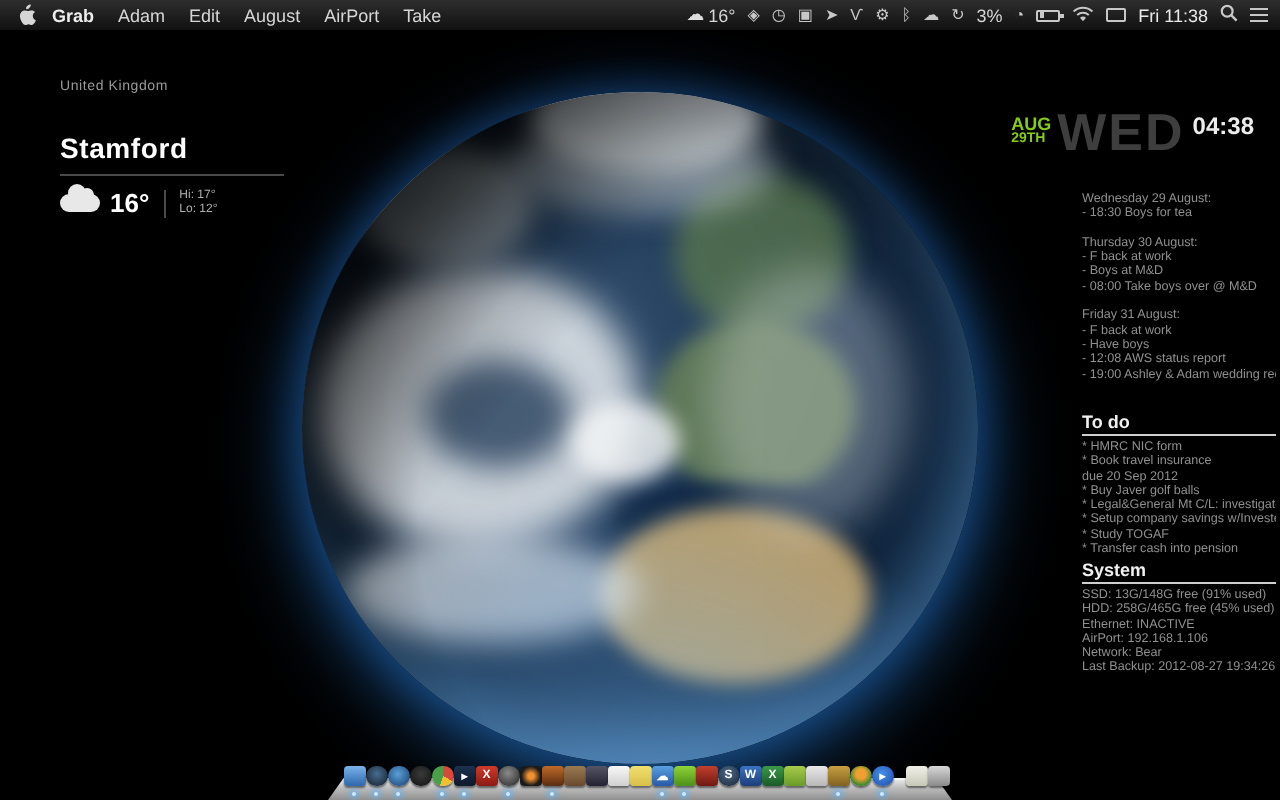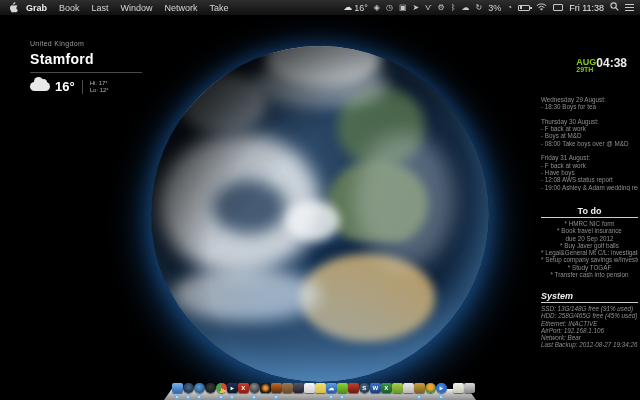--- a/index.html
+++ b/index.html
@@ -47,41 +47,41 @@
   .e-cloud6 { left:40%; top:46%; width:16%; height:12%; background:#f5f7f8; filter:blur(5px); opacity:.8; }
   .e-shade { inset:0; border-radius:50%;
     background:radial-gradient(circle at 64% 64%, transparent 52%, rgba(0,0,0,.5) 78%, rgba(0,0,0,.9) 96%),
                linear-gradient(130deg, rgba(0,0,0,.75) 0%, transparent 38%); }
   .e-rim { inset:0; border-radius:50%;
     background:radial-gradient(circle at 50% 112%, rgba(120,190,255,.55) 0%, transparent 45%); }
 
   
   .weather { position:absolute; left:30px; top:40px; color:#fff; z-index:10; width:130px; }
   .w-region { font-size:7px; color:#9a9a9a; letter-spacing:.3px; }
-  .w-city { font-size:14px; font-weight:bold; letter-spacing:.3px; margin-top:4px; }
+  .w-city { font-size:14px; font-weight:bold; letter-spacing:.3px; margin-top:19px; }
   .w-div { width:112px; height:1px; background:#4a4a4a; margin:5px 0 6px; }
   .w-row { display:flex; align-items:center; }
   .w-cloud { position:relative; width:20px; height:9px; background:#e8e8e8; border-radius:5px; margin-right:5px; }
   .w-cloud::before { content:""; position:absolute; left:4px; top:-5px; width:9px; height:9px; border-radius:50%; background:#e8e8e8; }
   .w-cloud::after { content:""; position:absolute; left:10px; top:-3px; width:7px; height:7px; border-radius:50%; background:#e8e8e8; }
   .w-temp { font-size:13px; font-weight:bold; }
   .w-vdiv { width:1px; height:14px; background:#4a4a4a; margin:0 7px; }
   .w-hilo { font-size:6px; color:#b0b0b0; line-height:7px; }
 
   
   .datew { position:absolute; right:13px; top:54px; display:flex; align-items:flex-start; z-index:10; }
   .d-md { margin-top:4px; color:#84cc16; font-weight:bold; line-height:8px; }
   .d-month { font-size:9px; }
   .d-day { font-size:7px; }
   .d-wd { font-size:26px; font-weight:bold; color:#3e3e3e; line-height:24px; margin:0 4px 0 3px; letter-spacing:1px; }
   .d-time { font-size:12px; font-weight:bold; color:#ececec; margin-top:2px; }
 
   
   .rwidget { position:absolute; left:541px; width:97px; z-index:10; }
-  .rw-cal { top:96px; } .rw-todo { top:206px;text-align:center; } .rw-sys { top:291px;font-style:italic; }
+  .rw-cal { top:96px; } .rw-todo { top:206px; } .rw-sys { top:280px; }
   .rw-title { font-size:9px; font-weight:bold; color:#f0f0f0; border-bottom:1px solid #cfcfcf; padding-bottom:1px; margin-bottom:2px; }
   .rw-lines { color:#8f8f8f; font-size:6.3px; line-height:7.3px; white-space:nowrap; overflow:hidden; }
   .rw-lines div { min-height:7.3px; }
 
   
   .dock { position:absolute; left:50%; transform:translateX(-50%); bottom:0; width:312px; height:28px; z-index:40; }
   .dock-shelf { position:absolute; bottom:0; left:0; right:0; height:11px;
     background:linear-gradient(#e6e6e6,#bdbdbd 40%,#8f8f8f); border-top:1px solid #f5f5f5;
     clip-path:polygon(2.5% 0, 97.5% 0, 100% 100%, 0 100%); }
   .dock-icons { position:absolute; bottom:7px; left:8px; right:8px; display:flex; align-items:flex-end; gap:0.5px; }
@@ -97,24 +97,24 @@
 <div class="screen">
 
   <div class="menubar">
     <span class="apple">
       <svg width="9" height="11" viewBox="0 0 9 11">
         <path d="M6.4 0.3 C6.5 1 6 1.8 5.4 2.2 C4.9 2.6 4.2 2.8 4 2.3 C3.9 1.7 4.4 1 4.9 0.7 C5.4 0.3 6 0.2 6.4 0.3 Z M7.3 3.3 C6.4 3 5.6 3.5 5 3.5 C4.4 3.5 3.6 3.1 2.9 3.3 C1.5 3.7 0.7 5.2 1.1 7 C1.5 8.8 2.7 10.5 3.7 10.5 C4.3 10.5 4.6 10.1 5.3 10.1 C6 10.1 6.2 10.5 6.9 10.5 C7.8 10.4 8.7 8.9 8.9 8.1 C7.9 7.7 7.4 6.9 7.4 6 C7.4 5.1 7.9 4.4 8.5 4 C8.2 3.6 7.7 3.4 7.3 3.3 Z" fill="#d6d6d6"></path>
       </svg>
     </span>
     <div class="mb-menus">
         <div class="menu-item">Grab</div>
-        <div class="menu-item">Book</div>
-        <div class="menu-item">Last</div>
-        <div class="menu-item">Window</div>
-        <div class="menu-item">Network</div>
+        <div class="menu-item">Adam</div>
+        <div class="menu-item">Edit</div>
+        <div class="menu-item">August</div>
+        <div class="menu-item">AirPort</div>
         <div class="menu-item">Take</div>
       </div>
     <div class="mb-right">
       <span class="mb-temp">
         <span class="mb-cloud">☁</span>
         <span>16°</span>
       </span>
       <span class="mb-extras">
           <span class="mb-glyph">◈</span>
           <span class="mb-glyph">◷</span>
@@ -182,20 +182,21 @@
         <div>Lo: 12°</div>
       </span>
     </div>
   </div>
 
   <div class="datew">
     <span class="d-md">
       <div class="d-month">AUG</div>
       <div class="d-day">29TH</div>
     </span>
+    <span class="d-wd">WED</span>
     <span class="d-time">04:38</span>
   </div>
 
   <div class="rwidget rw-cal">
     <div class="rw-lines">
         <div class="cal-line">Wednesday 29 August:</div>
         <div class="cal-line">- 18:30 Boys for tea</div>
         <div class="cal-line"></div>
         <div class="cal-line">Thursday 30 August:</div>
         <div class="cal-line">- F back at work</div>

